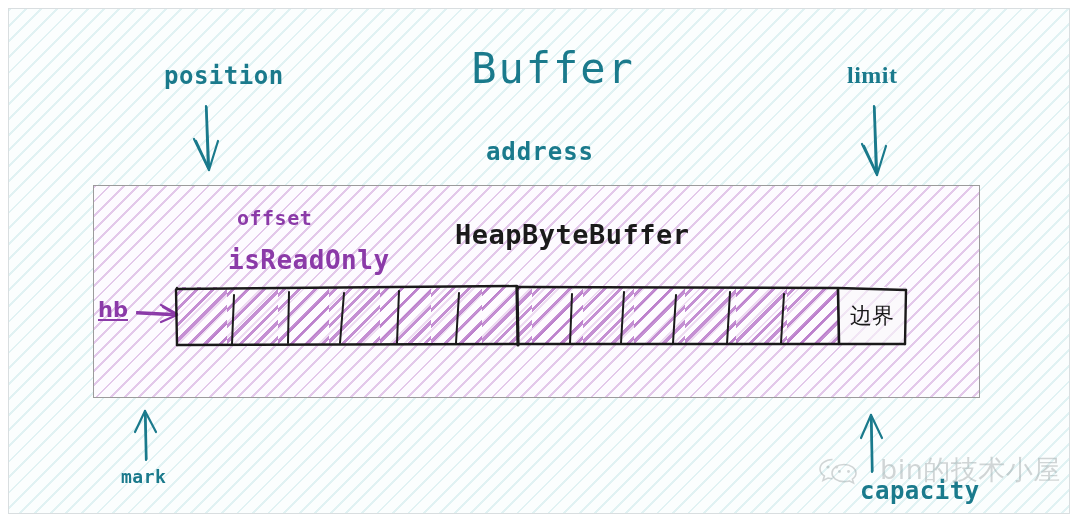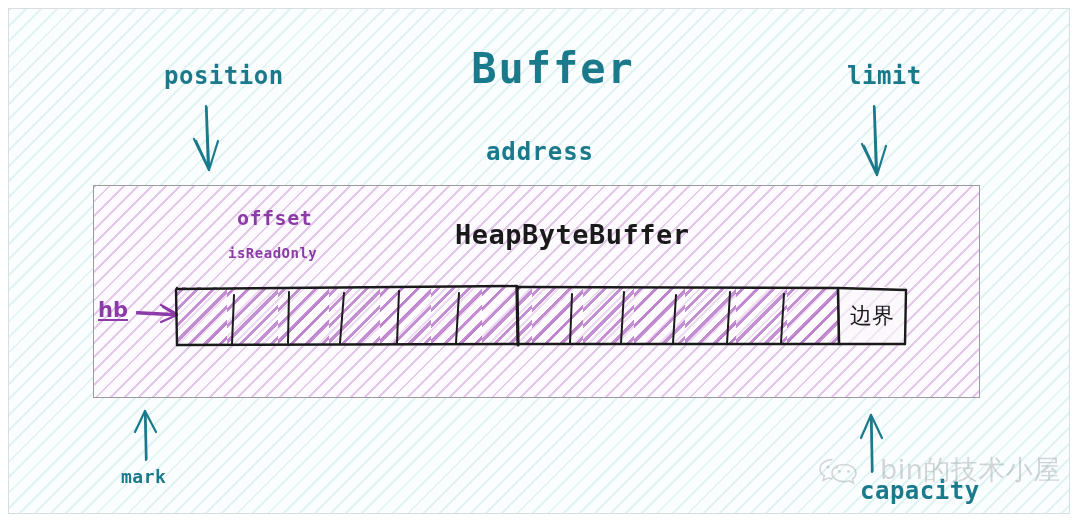--- a/index.html
+++ b/index.html
@@ -67,39 +67,39 @@
   }
   .teal   { color: #1a7a8c; }
   .purple { color: #8b3aa8; }
   .dark   { color: #1a1a1a; }
 
   #title {
     left: 0; right: 0;
     top: 44px;
     text-align: center;
     font-size: 42px;
-    font-weight: 700;
+    font-weight: 400;
     letter-spacing: 2px;
     padding-left: 26px;
   }
   #address-lbl {
     left: 0; right: 0;
     top: 138px;
     text-align: center;
     font-size: 24px;
     font-weight: 700;
     letter-spacing: 1px;
   }
   #position-lbl { left: 164px; top: 62px; font-size: 24px; font-weight: 700; }
-  #limit-lbl    { left: 847px; top: 62px; font-size: 24px; font-weight: 700; }
+  #limit-lbl    { left: 847px; top: 62px; font-size: 24px; font-weight: 700; font-family: Liberation Serif, serif; }
   #mark-lbl     { left: 121px; top: 466px; font-size: 18px; font-weight: 700; }
   #capacity-lbl { left: 860px; top: 477px; font-size: 24px; font-weight: 700; }
 
   #offset-lbl     { left: 237px; top: 206px; font-size: 20px; font-weight: 700; }
-  #isreadonly-lbl { left: 228px; top: 245px; font-size: 14px; font-weight: 700; }
+  #isreadonly-lbl { left: 228px; top: 245px; font-size: 26px; font-weight: 700; }
   #heapbytebuffer-lbl { left: 455px; top: 219px; font-size: 27px; font-weight: 700; letter-spacing: 0.5px; }
 
   #hb-lbl {
     left: 98px; top: 298px;
     font-size: 21px; font-weight: 700;
     font-family: "DejaVu Sans", sans-serif;
     letter-spacing: 0;
     text-decoration: underline;
   }
 

